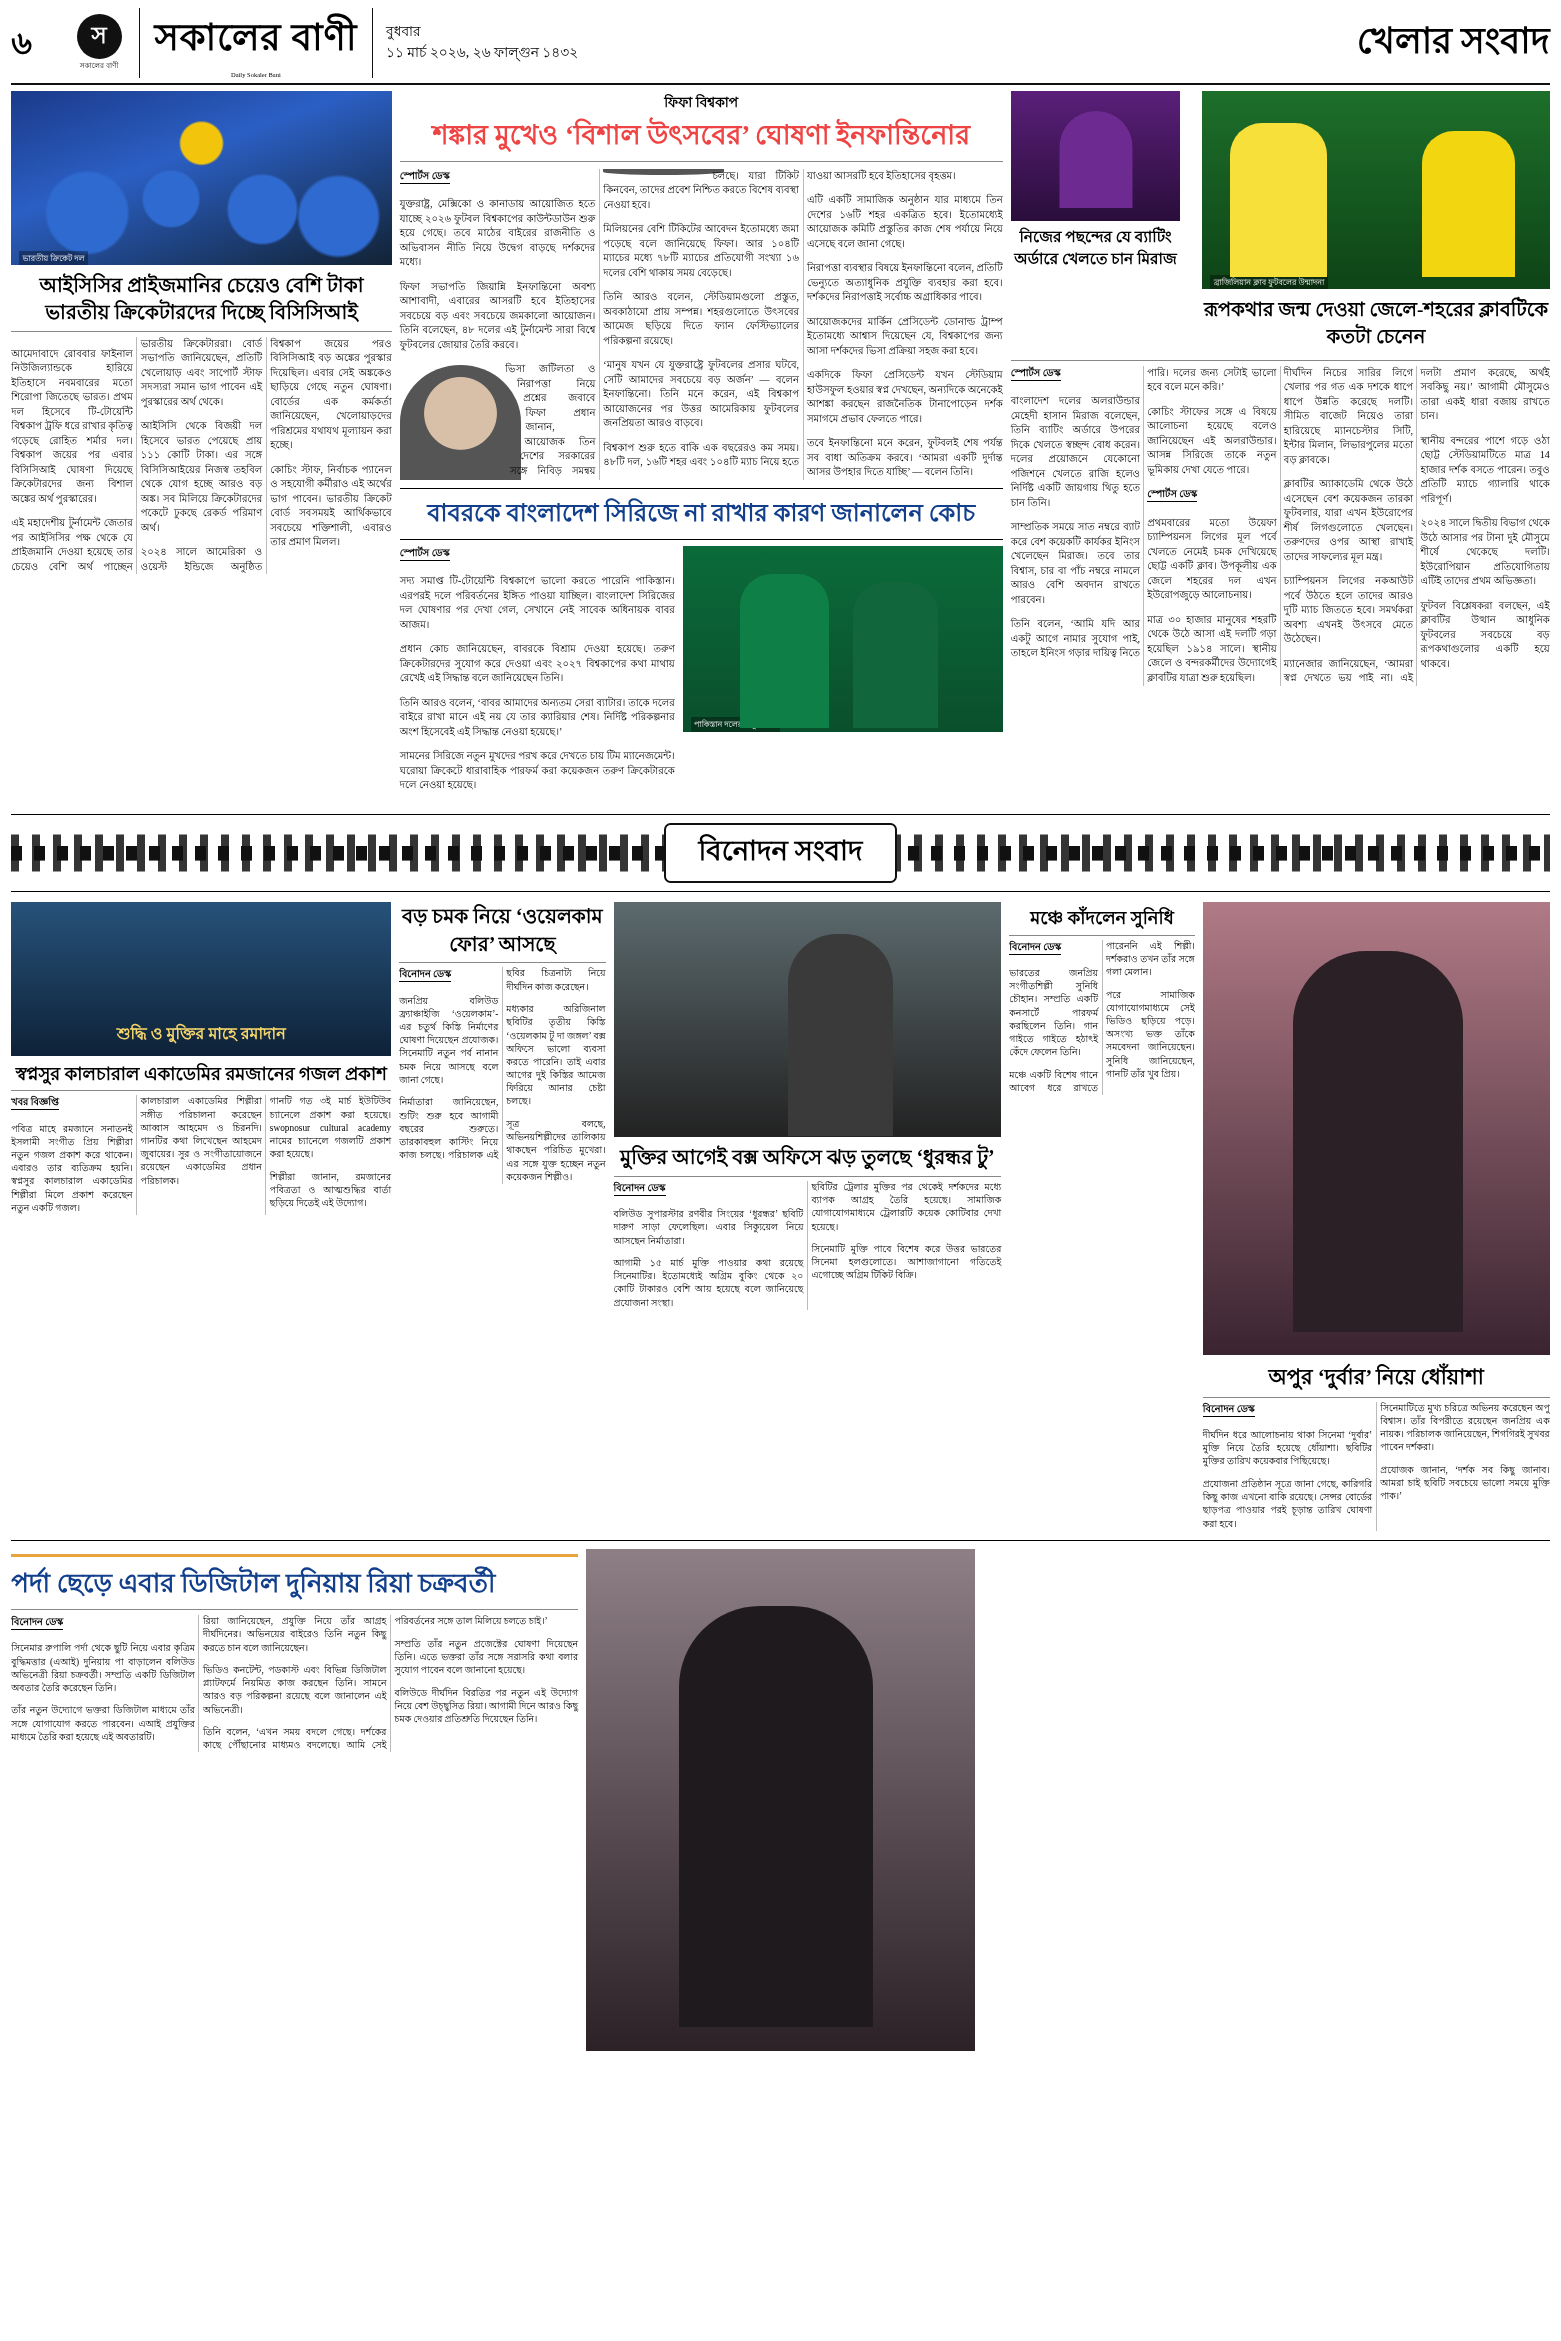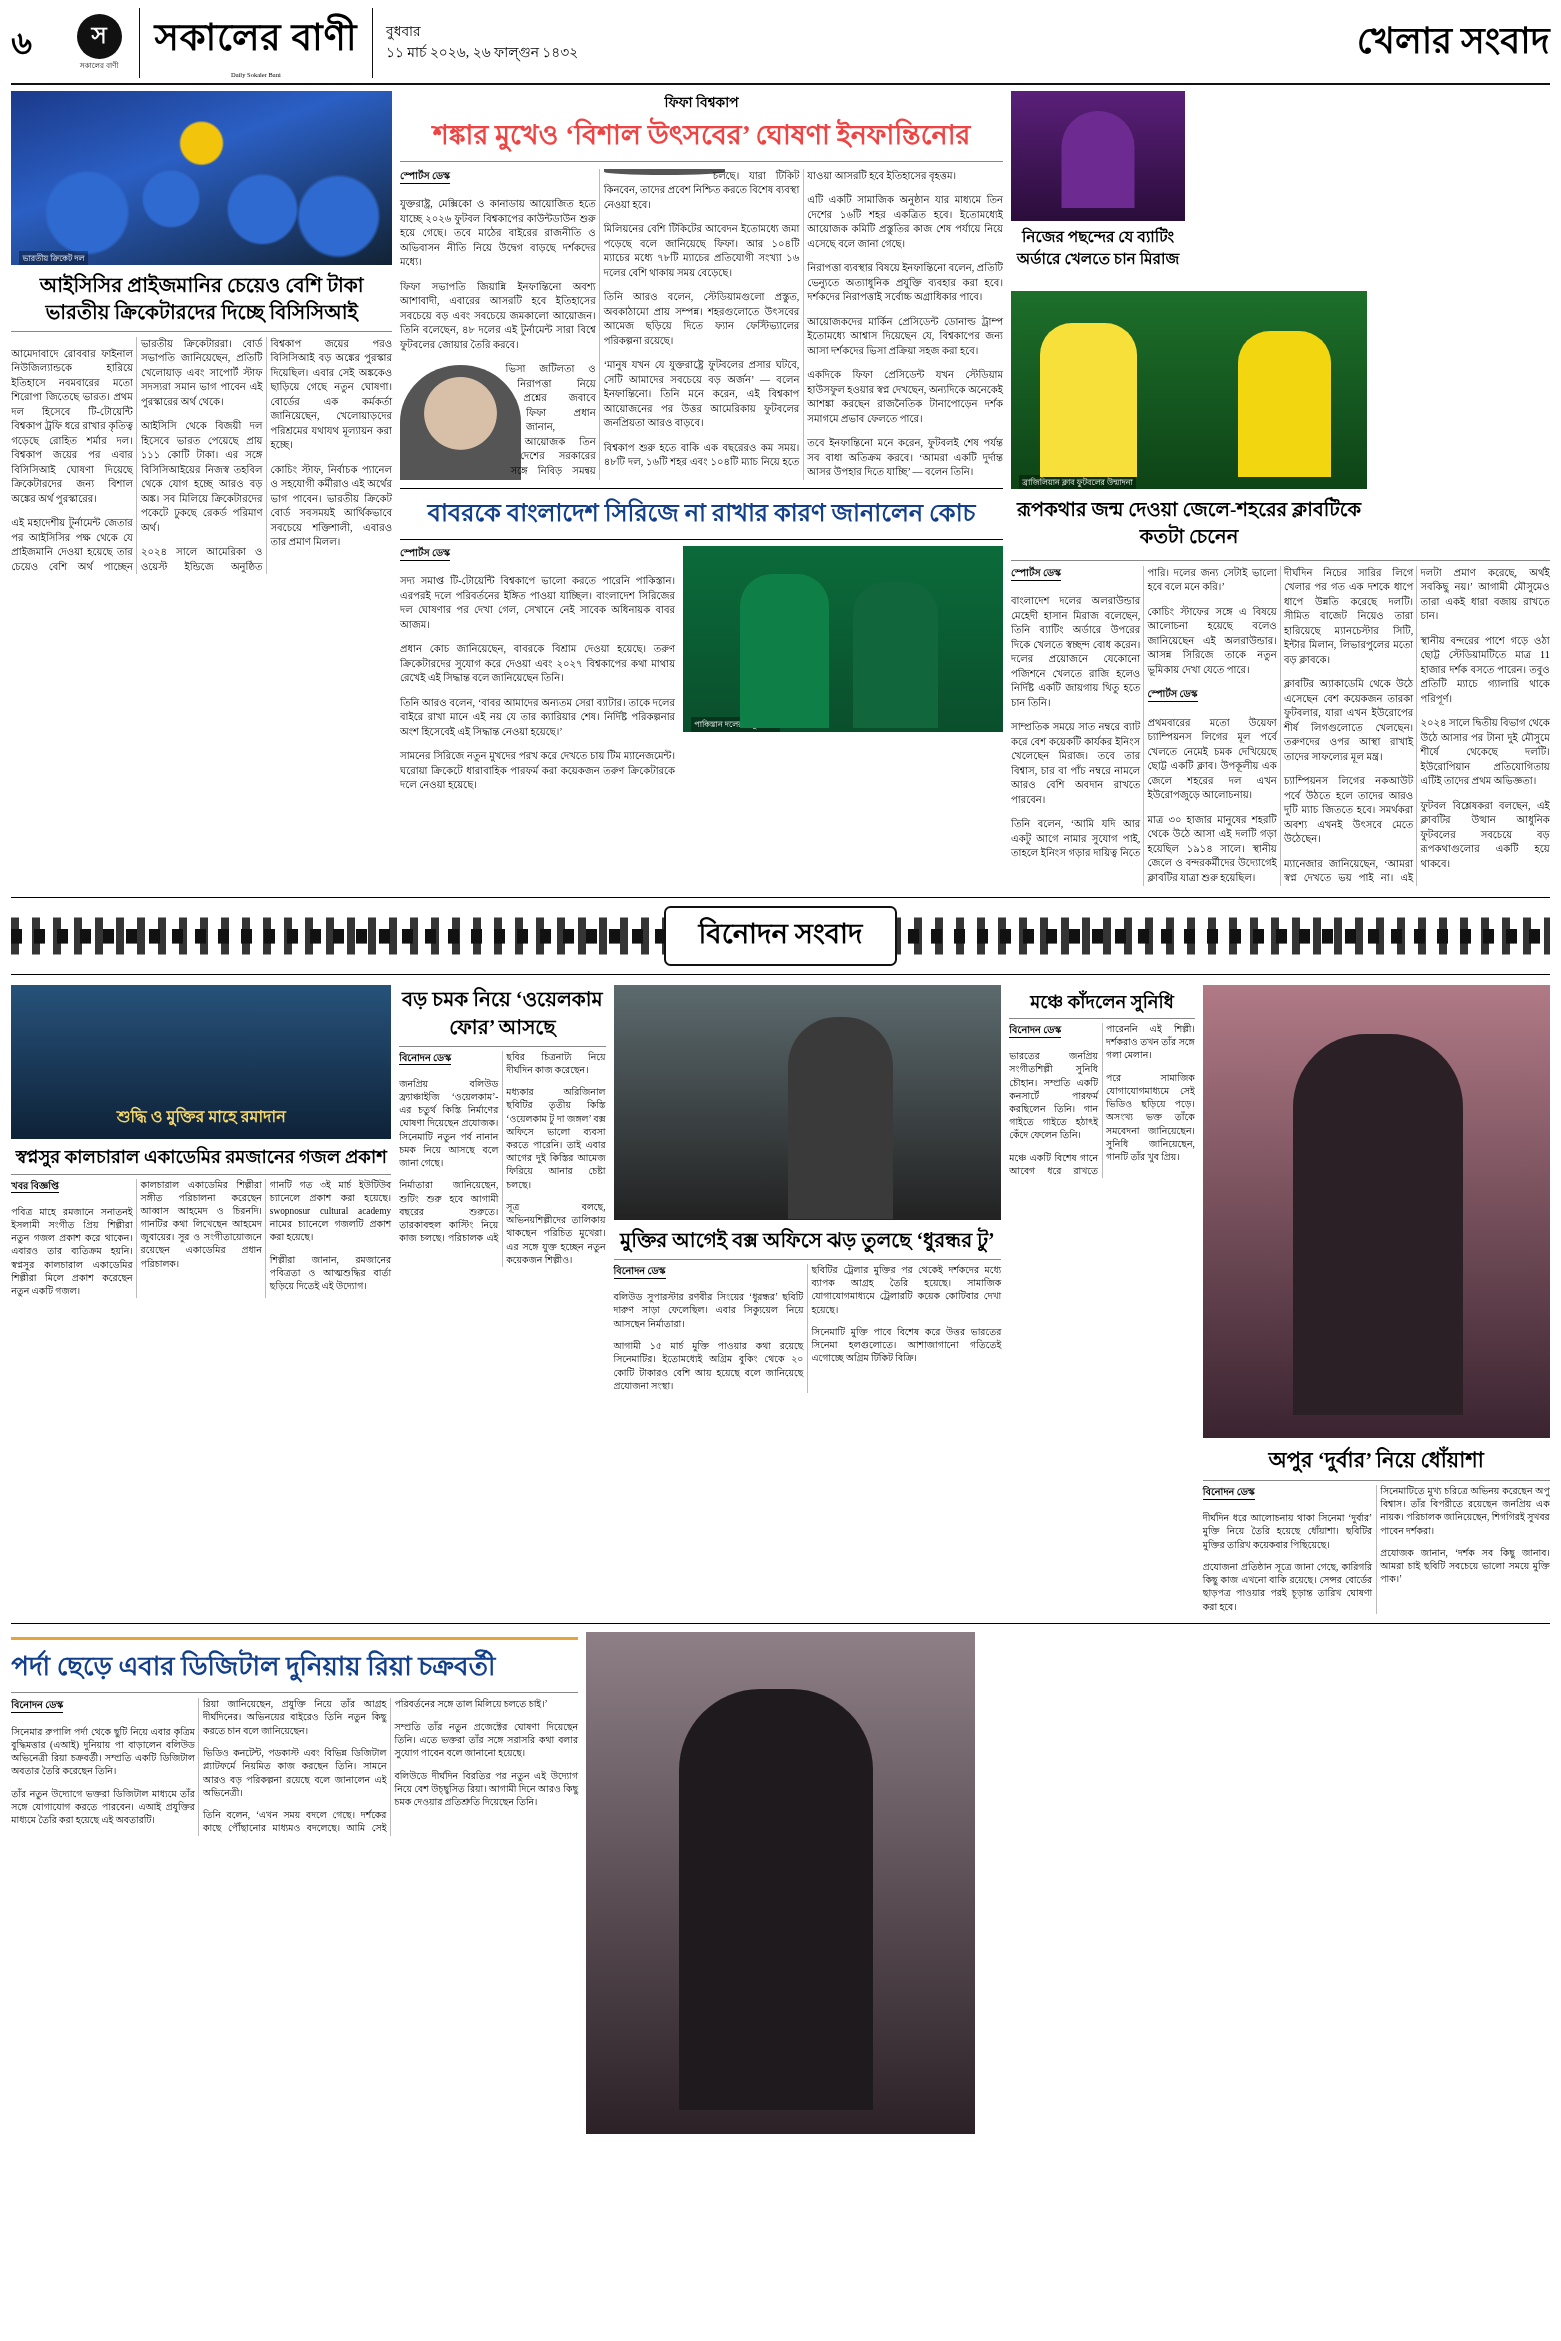--- a/index.html
+++ b/index.html
@@ -175,21 +175,21 @@
           <p>তিনি আরও বলেন, ‘বাবর আমাদের অন্যতম সেরা ব্যাটার। তাকে দলের বাইরে রাখা মানে এই নয় যে তার ক্যারিয়ার শেষ। নির্দিষ্ট পরিকল্পনার অংশ হিসেবেই এই সিদ্ধান্ত নেওয়া হয়েছে।’</p>
           <p>সামনের সিরিজে নতুন মুখদের পরখ করে দেখতে চায় টিম ম্যানেজমেন্ট। ঘরোয়া ক্রিকেটে ধারাবাহিক পারফর্ম করা কয়েকজন তরুণ ক্রিকেটারকে দলে নেওয়া হয়েছে।</p>
         </div>
         <div class="photo img-babar">
           <span class="cap">পাকিস্তান দলের অনুশীলনে</span>
         </div>
       </div>
     </div>
 
     <div class="s-right">
-      <div style="display:flex;gap:22px;flex-direction:column;">
+      <div style="display:flex;gap:22px;">
         <div style="width:174px;">
           <div class="photo img-mirage"></div>
           <div class="mirage-head">নিজের পছন্দের যে ব্যাটিং অর্ডারে খেলতে চান মিরাজ</div>
         </div>
         <div style="width:356px;">
           <div class="photo img-club">
             <span class="cap">ব্রাজিলিয়ান ক্লাব ফুটবলের উন্মাদনা</span>
           </div>
           <div class="club-head">রূপকথার জন্ম দেওয়া জেলে-শহরের ক্লাবটিকে কতটা চেনেন</div>
         </div>
@@ -201,21 +201,21 @@
         <p>সাম্প্রতিক সময়ে সাত নম্বরে ব্যাট করে বেশ কয়েকটি কার্যকর ইনিংস খেলেছেন মিরাজ। তবে তার বিশ্বাস, চার বা পাঁচ নম্বরে নামলে আরও বেশি অবদান রাখতে পারবেন।</p>
         <p>তিনি বলেন, ‘আমি যদি আর একটু আগে নামার সুযোগ পাই, তাহলে ইনিংস গড়ার দায়িত্ব নিতে পারি। দলের জন্য সেটাই ভালো হবে বলে মনে করি।’</p>
         <p>কোচিং স্টাফের সঙ্গে এ বিষয়ে আলোচনা হয়েছে বলেও জানিয়েছেন এই অলরাউন্ডার। আসন্ন সিরিজে তাকে নতুন ভূমিকায় দেখা যেতে পারে।</p>
         <div class="deck">স্পোর্টস ডেস্ক</div>
         <p>প্রথমবারের মতো উয়েফা চ্যাম্পিয়নস লিগের মূল পর্বে খেলতে নেমেই চমক দেখিয়েছে ছোট্ট একটি ক্লাব। উপকূলীয় এক জেলে শহরের দল এখন ইউরোপজুড়ে আলোচনায়।</p>
         <p>মাত্র ৩০ হাজার মানুষের শহরটি থেকে উঠে আসা এই দলটি গড়া হয়েছিল ১৯১৪ সালে। স্থানীয় জেলে ও বন্দরকর্মীদের উদ্যোগেই ক্লাবটির যাত্রা শুরু হয়েছিল।</p>
         <p>দীর্ঘদিন নিচের সারির লিগে খেলার পর গত এক দশকে ধাপে ধাপে উন্নতি করেছে দলটি। সীমিত বাজেট নিয়েও তারা হারিয়েছে ম্যানচেস্টার সিটি, ইন্টার মিলান, লিভারপুলের মতো বড় ক্লাবকে।</p>
         <p>ক্লাবটির অ্যাকাডেমি থেকে উঠে এসেছেন বেশ কয়েকজন তারকা ফুটবলার, যারা এখন ইউরোপের শীর্ষ লিগগুলোতে খেলছেন। তরুণদের ওপর আস্থা রাখাই তাদের সাফল্যের মূল মন্ত্র।</p>
         <p>চ্যাম্পিয়নস লিগের নকআউট পর্বে উঠতে হলে তাদের আরও দুটি ম্যাচ জিততে হবে। সমর্থকরা অবশ্য এখনই উৎসবে মেতে উঠেছেন।</p>
         <p>ম্যানেজার জানিয়েছেন, ‘আমরা স্বপ্ন দেখতে ভয় পাই না। এই দলটা প্রমাণ করেছে, অর্থই সবকিছু নয়।’ আগামী মৌসুমেও তারা একই ধারা বজায় রাখতে চান।</p>
-        <p>স্থানীয় বন্দরের পাশে গড়ে ওঠা ছোট্ট স্টেডিয়ামটিতে মাত্র 11 হাজার দর্শক বসতে পারেন। তবুও প্রতিটি ম্যাচে গ্যালারি থাকে পরিপূর্ণ।</p>
+        <p>স্থানীয় বন্দরের পাশে গড়ে ওঠা ছোট্ট স্টেডিয়ামটিতে মাত্র 14 হাজার দর্শক বসতে পারেন। তবুও প্রতিটি ম্যাচে গ্যালারি থাকে পরিপূর্ণ।</p>
         <p>২০২৪ সালে দ্বিতীয় বিভাগ থেকে উঠে আসার পর টানা দুই মৌসুমে শীর্ষে থেকেছে দলটি। ইউরোপিয়ান প্রতিযোগিতায় এটিই তাদের প্রথম অভিজ্ঞতা।</p>
         <p>ফুটবল বিশ্লেষকরা বলছেন, এই ক্লাবটির উত্থান আধুনিক ফুটবলের সবচেয়ে বড় রূপকথাগুলোর একটি হয়ে থাকবে।</p>
       </div>
     </div>
   </div>
 
   <div class="ent-banner">
     <div class="strip"></div>
     <div class="ent-title">বিনোদন সংবাদ</div>
   </div>

